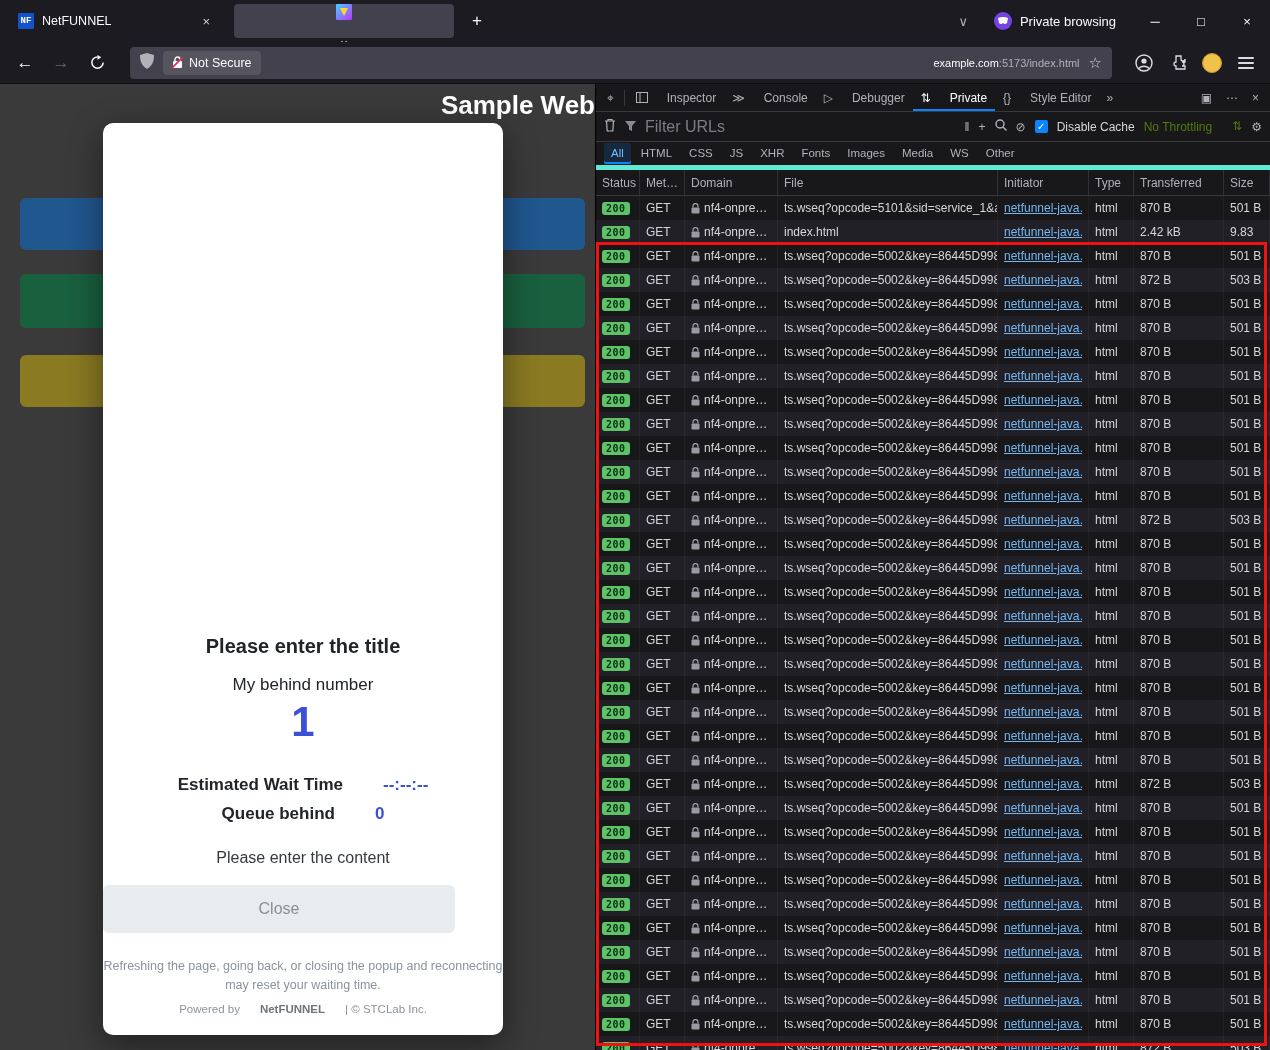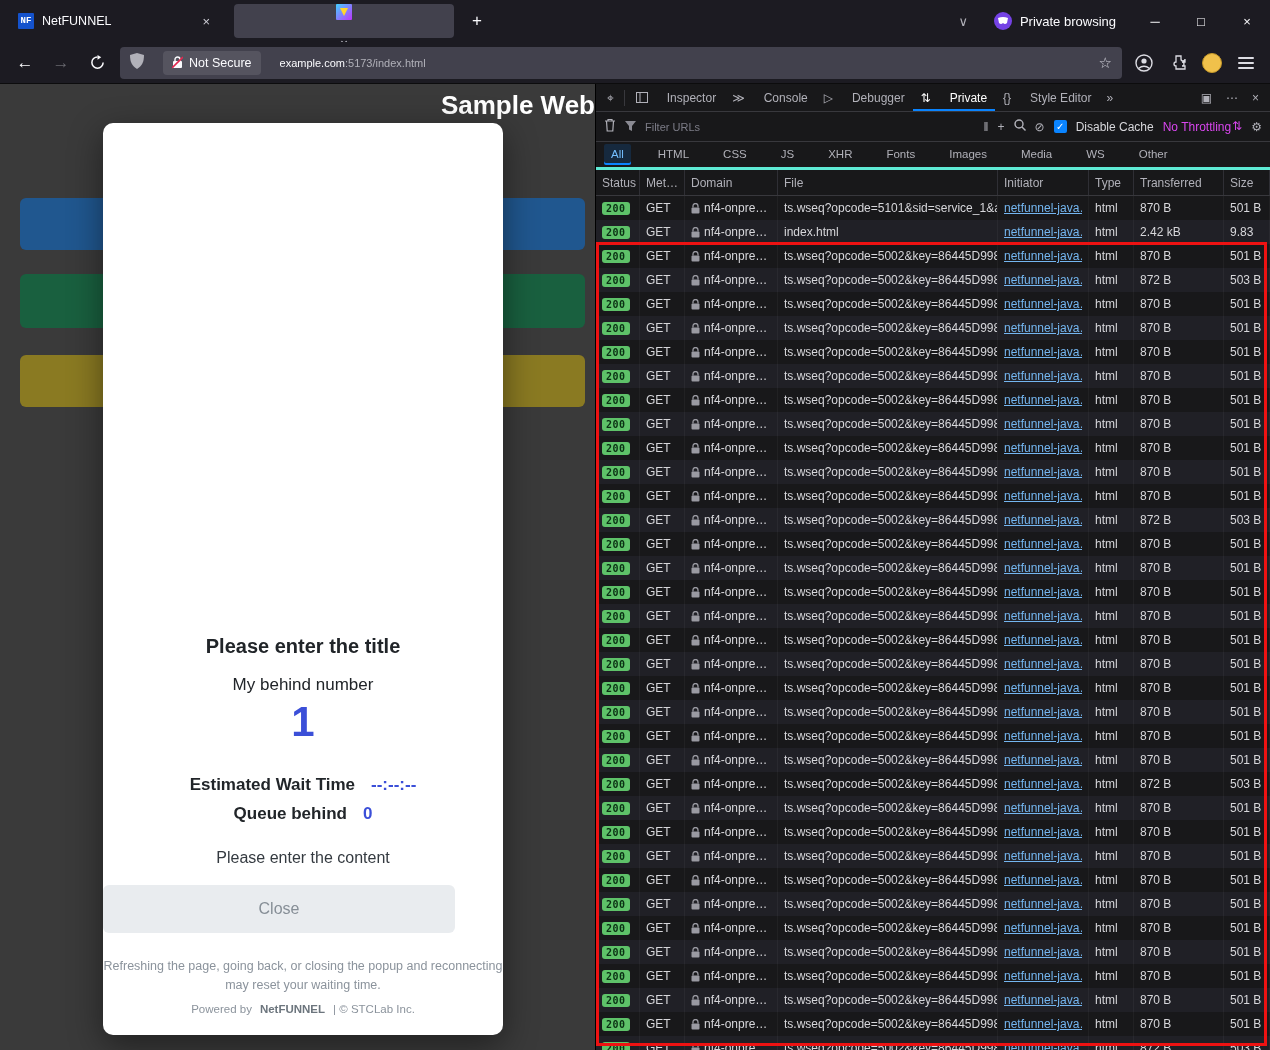--- a/index.html
+++ b/index.html
@@ -22,21 +22,21 @@
   .tabs-chevron { color:#b1b1b9; font-size:13px; margin:0 26px; }
   .private-badge { display:flex; align-items:center; gap:8px; color:#fbfbfe; font-size:13px; margin-right:16px; }
   .mask-icon { width:18px; height:18px; border-radius:50%; background:#7542e5; display:flex; align-items:center; justify-content:center; }
   .mask-icon svg { display:block; }
   .win-btn { width:46px; height:42px; display:flex; align-items:center; justify-content:center; color:#fbfbfe; font-size:13px; }
 
   
   .navbar { display:flex; align-items:center; height:42px; background:#1c1b22; padding:0 8px; gap:2px; border-bottom:1px solid #0c0c0d; flex:none; }
   .nav-btn { width:34px; height:34px; display:flex; align-items:center; justify-content:center; color:#fbfbfe; font-size:17px; border-radius:4px; flex:none; }
   .nav-btn.disabled { color:#68686f; }
-  .urlbar { flex:1; height:32px; background:#42414d; border-radius:4px; display:flex; align-items:center; padding:0 10px; margin:0 4px; gap:19px; color:#fbfbfe; min-width:0; }
+  .urlbar { flex:1; height:32px; background:#42414d; border-radius:4px; display:flex; align-items:center; padding:0 10px; margin:0 14px; gap:9px; color:#fbfbfe; min-width:0;text-align:right; }
   .notsecure-chip { display:flex; align-items:center; gap:6px; background:#55545f; border-radius:4px; height:24px; padding:0 9px; font-size:12.5px; color:#fbfbfe; flex:none; }
   .url-text { flex:1; font-size:11px; white-space:nowrap; overflow:hidden; }
   .url-path { color:#b1b1b9; }
   .star { color:#d0d0d8; font-size:15px; flex:none; }
   .nav-icon { width:32px; height:32px; display:flex; align-items:center; justify-content:center; flex:none; color:#dcdce3; }
   .avatar { width:20px; height:20px; border-radius:50%; background:#f0c14b; border:1px solid #c79a2a; }
   .hamburger { width:16px; height:12px; display:flex; flex-direction:column; justify-content:space-between; }
   .hamburger span { display:block; height:2px; background:#dcdce3; border-radius:1px; }
 
   
@@ -51,47 +51,47 @@
   .bar.yellow { top:271px; height:52px; background:#8a7a22; }
 
   .modal { position:absolute; left:103px; top:39px; width:400px; height:912px; background:#fff; border-radius:10px; box-shadow:0 10px 34px rgba(0,0,0,.45); }
   .modal > div { position:absolute; left:0; right:0; text-align:center; }
   .m-title   { top:512px; font-size:20px; font-weight:bold; color:#212529; }
   .m-label   { top:552px; font-size:17px; color:#212529; }
   .m-number  { top:578px; font-size:42px; font-weight:bold; color:#3b4fd8; line-height:1; }
   .m-wait    { top:652px; font-size:17px; font-weight:bold; color:#212529; }
   .m-queue   { top:681px; font-size:17px; font-weight:bold; color:#212529; }
   .m-wait .blue, .m-queue .blue, .m-number { color:#3b4fd8; }
-  .m-wait span, .m-queue span, .m-powered span { margin:0 8px; }
+  .m-wait span, .m-queue span, .m-powered span { margin:0 20px; }
   .m-content { top:726px; font-size:16px; color:#343a40; }
   .m-close { position:absolute; top:762px; left:24px; width:352px; height:48px; background:#e9ecef; border-radius:6px; color:#868e96; font-size:16px; display:flex; align-items:center; justify-content:center; cursor:pointer; }
   .m-note  { top:834px; left:30px; right:30px; font-size:12.5px; color:#8b939c; line-height:19px; }
   .m-powered { top:880px; font-size:11.5px; color:#8b939c; }
   .m-powered b { color:#6c757d; }
 
   
   .devtools { width:675px; flex:none; display:flex; flex-direction:column; background:#18181a; border-left:1px solid #000; color:#b1b1b9; min-height:0; }
   .dt-tabs { display:flex; align-items:center; height:28px; border-bottom:1px solid #38383d; font-size:12px; flex:none; padding:0 4px; }
   .dt-tab { display:flex; align-items:center; gap:19px; padding:0 8px; height:100%; white-space:nowrap; }
   .dt-tab.active { color:#fff; box-shadow:inset 0 -2px 0 #0a84ff; }
   .dt-iconbtn { padding:0 7px; height:100%; display:flex; align-items:center; color:#b1b1b9; }
   .dt-sep { width:1px; height:16px; background:#38383d; margin:0 3px; flex:none; }
   .dt-right { margin-left:auto; display:flex; align-items:center; height:100%; }
   .glyph { font-size:12px; line-height:1; }
   .dt-tab svg, .dt-iconbtn svg { display:block; }
 
   .dt-toolbar { display:flex; align-items:center; height:30px; border-bottom:1px solid #38383d; padding:0 8px; gap:9px; font-size:12px; flex:none; }
-  .filter-input { flex:1; background:transparent; border:none; outline:none; color:#fbfbfe; font-size:11px; min-width:0; font-family:"Liberation Sans",sans-serif; }
+  .filter-input { flex:1; background:transparent; border:none; outline:none; color:#fbfbfe; font-size:16px; min-width:0; font-family:"Liberation Sans",sans-serif; }
   .filter-input::placeholder { color:#7c7c87; }
   .checkbox { width:13px; height:13px; background:#0a84ff; border-radius:2px; color:#fff; font-size:10px; display:flex; align-items:center; justify-content:center; flex:none; }
   .dc-label { color:#d7d7db; white-space:nowrap; }
-  .throttle { display:flex; gap:1px; white-space:nowrap; color:#d946ef; }
+  .throttle { display:flex; gap:20px; white-space:nowrap; color:#4d7c0f; }
   .tool-glyph { color:#b1b1b9; font-size:12px; }
 
-  .dt-filters { display:flex; align-items:center; height:28px; border-bottom:3px solid #5eead4; padding:0 8px; gap:20px; font-size:11.5px; flex:none; }
+  .dt-filters { display:flex; align-items:center; height:28px; border-bottom:5px solid #5eead4; padding:0 8px; gap:3px; font-size:11.5px; flex:none; }
   .pill { padding:4px 7px 5px; border-radius:2px; }
   .pill.active { color:#75bfff; background:rgba(10,132,255,.16); box-shadow:inset 0 -2px 0 #0a84ff; }
 
   .grid-row { display:grid; grid-template-columns:44px 45px 93px 220px 91px 45px 90px 1fr; align-items:center; }
   .dt-header { height:26px; border-bottom:1px solid #38383d; font-size:12px; flex:none; }
   .dt-header > div { padding:0 6px; border-right:1px solid #2f2f35; height:100%; display:flex; align-items:center; overflow:hidden; white-space:nowrap; }
   .dt-rows { flex:1; overflow:hidden; }
   .net-row { height:24px; font-size:12px; color:#d7d7db; }
   .net-row:nth-of-type(even) { background:#202026; }
   .net-row > div { padding:0 6px; overflow:hidden; white-space:nowrap; border-right:1px solid rgba(255,255,255,.045); height:100%; display:flex; align-items:center; gap:4px; }

